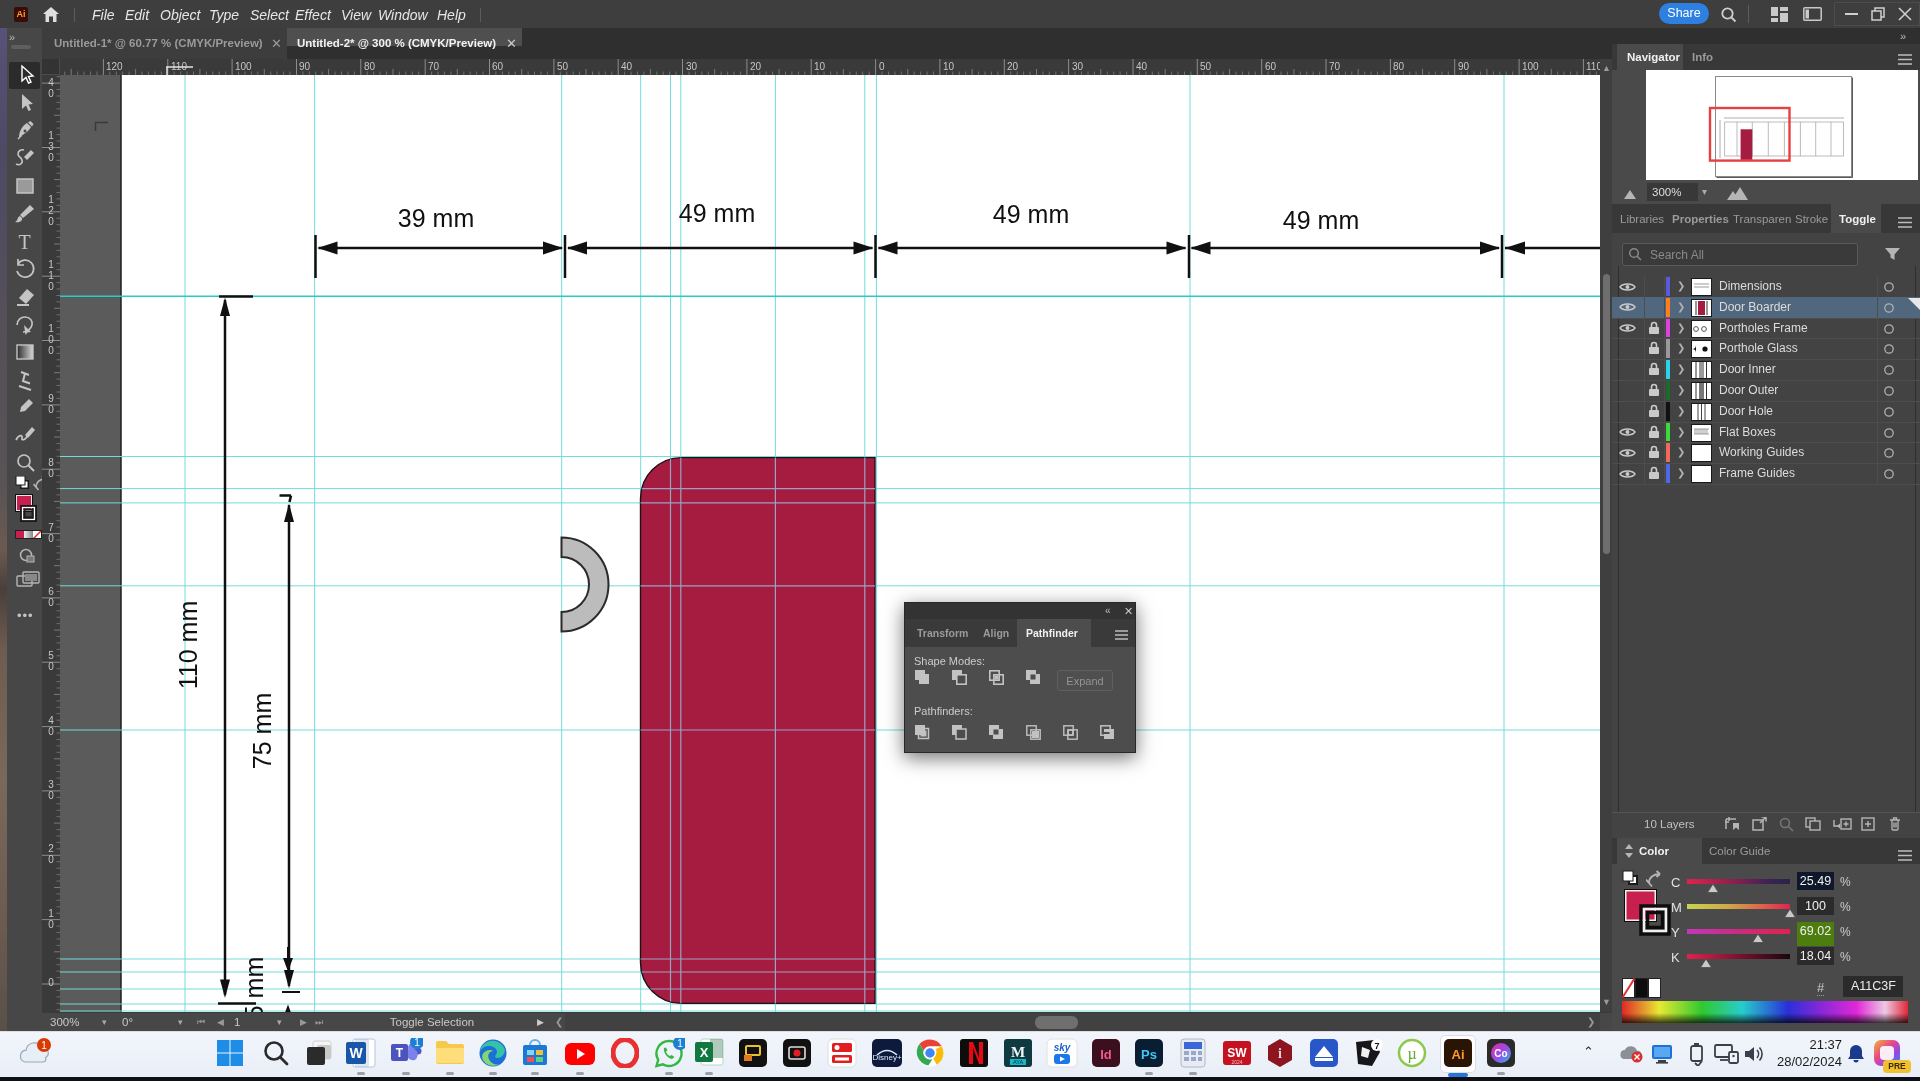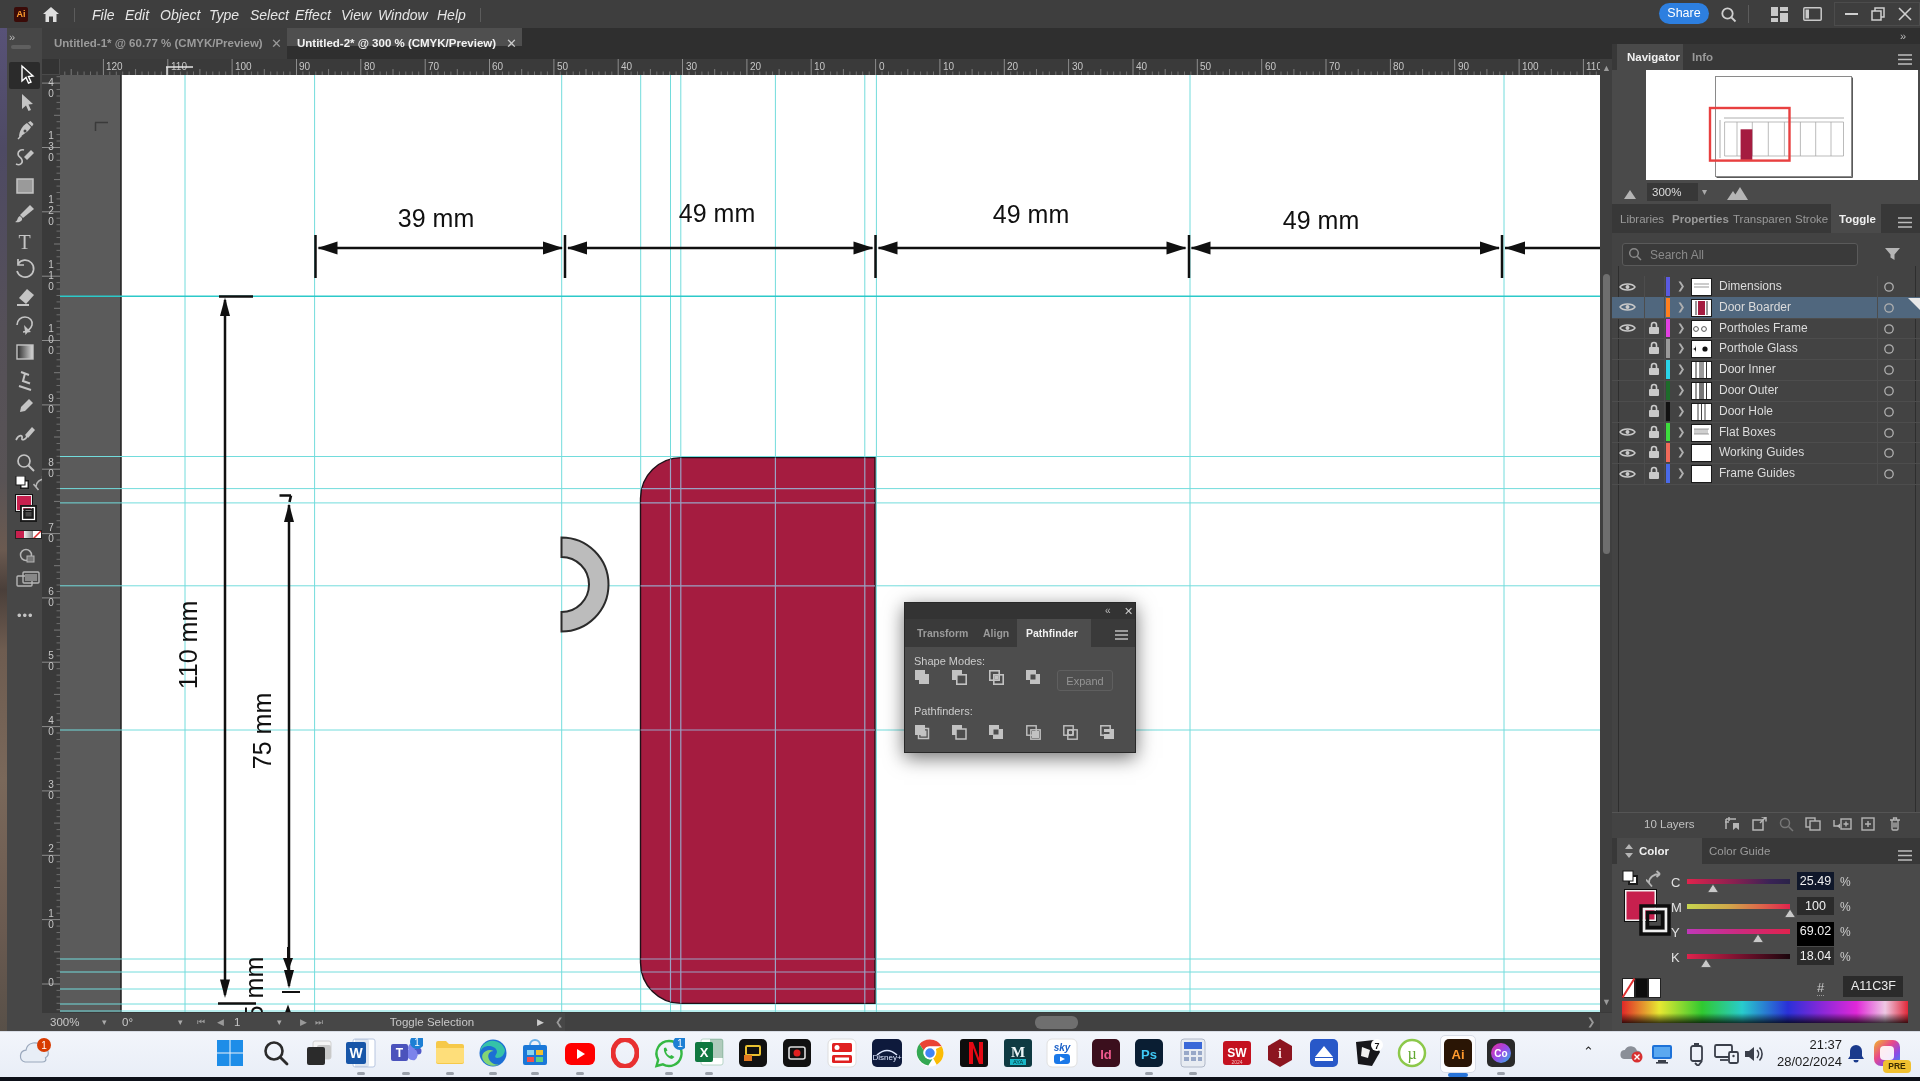--- a/index.html
+++ b/index.html
@@ -786,21 +786,21 @@
       <svg class="abs" style="left:172.0px;top:881px" width="12" height="9">
         <path d="M6 0 L11.5 8.5 H0.5 Z" fill="#c9c9c9" stroke="#4a4a4a" stroke-width="0.8"></path>
       </svg>
       <div class="abs" style="left:185px;top:869px;width:37px;height:18px;background:#2b2b2b;color:#f0f0f0;font-size:12.5px;text-align:center;line-height:18px;">100</div>
       <div class="abs" style="left:228px;top:872px;color:#ccc;font-size:12px;">%</div>
       <div class="abs" style="left:59px;top:897px;color:#e0e0e0;font-size:13px;">Y</div>
       <div class="abs" style="left:75px;top:901px;width:103px;height:5px;background:linear-gradient(to right,#c038b8,#cc2a80 50%,#e0234d);"></div>
       <svg class="abs" style="left:140.1px;top:906px" width="12" height="9">
         <path d="M6 0 L11.5 8.5 H0.5 Z" fill="#c9c9c9" stroke="#4a4a4a" stroke-width="0.8"></path>
       </svg>
-      <div class="abs" style="left:185px;top:894px;width:37px;height:24px;background:#000000;color:#f0f0f0;font-size:12.5px;text-align:center;line-height:18px;">69.02</div>
+      <div class="abs" style="left:185px;top:894px;width:37px;height:24px;background:#4d7c0f;color:#f0f0f0;font-size:12.5px;text-align:center;line-height:18px;">69.02</div>
       <div class="abs" style="left:228px;top:897px;color:#ccc;font-size:12px;">%</div>
       <div class="abs" style="left:59px;top:922px;color:#e0e0e0;font-size:13px;">K</div>
       <div class="abs" style="left:75px;top:926px;width:103px;height:5px;background:linear-gradient(to right,#e0234d,#7a1230 50%,#1a060c);"></div>
       <svg class="abs" style="left:87.6px;top:931px" width="12" height="9">
         <path d="M6 0 L11.5 8.5 H0.5 Z" fill="#c9c9c9" stroke="#4a4a4a" stroke-width="0.8"></path>
       </svg>
       <div class="abs" style="left:185px;top:919px;width:37px;height:18px;background:#2b2b2b;color:#f0f0f0;font-size:12.5px;text-align:center;line-height:18px;">18.04</div>
       <div class="abs" style="left:228px;top:922px;color:#ccc;font-size:12px;">%</div>
       <svg class="abs" style="left:10px;top:950px" width="40" height="20">
         <rect x="0.5" y="0.5" width="12" height="19" fill="#fff" stroke="#222"></rect>

